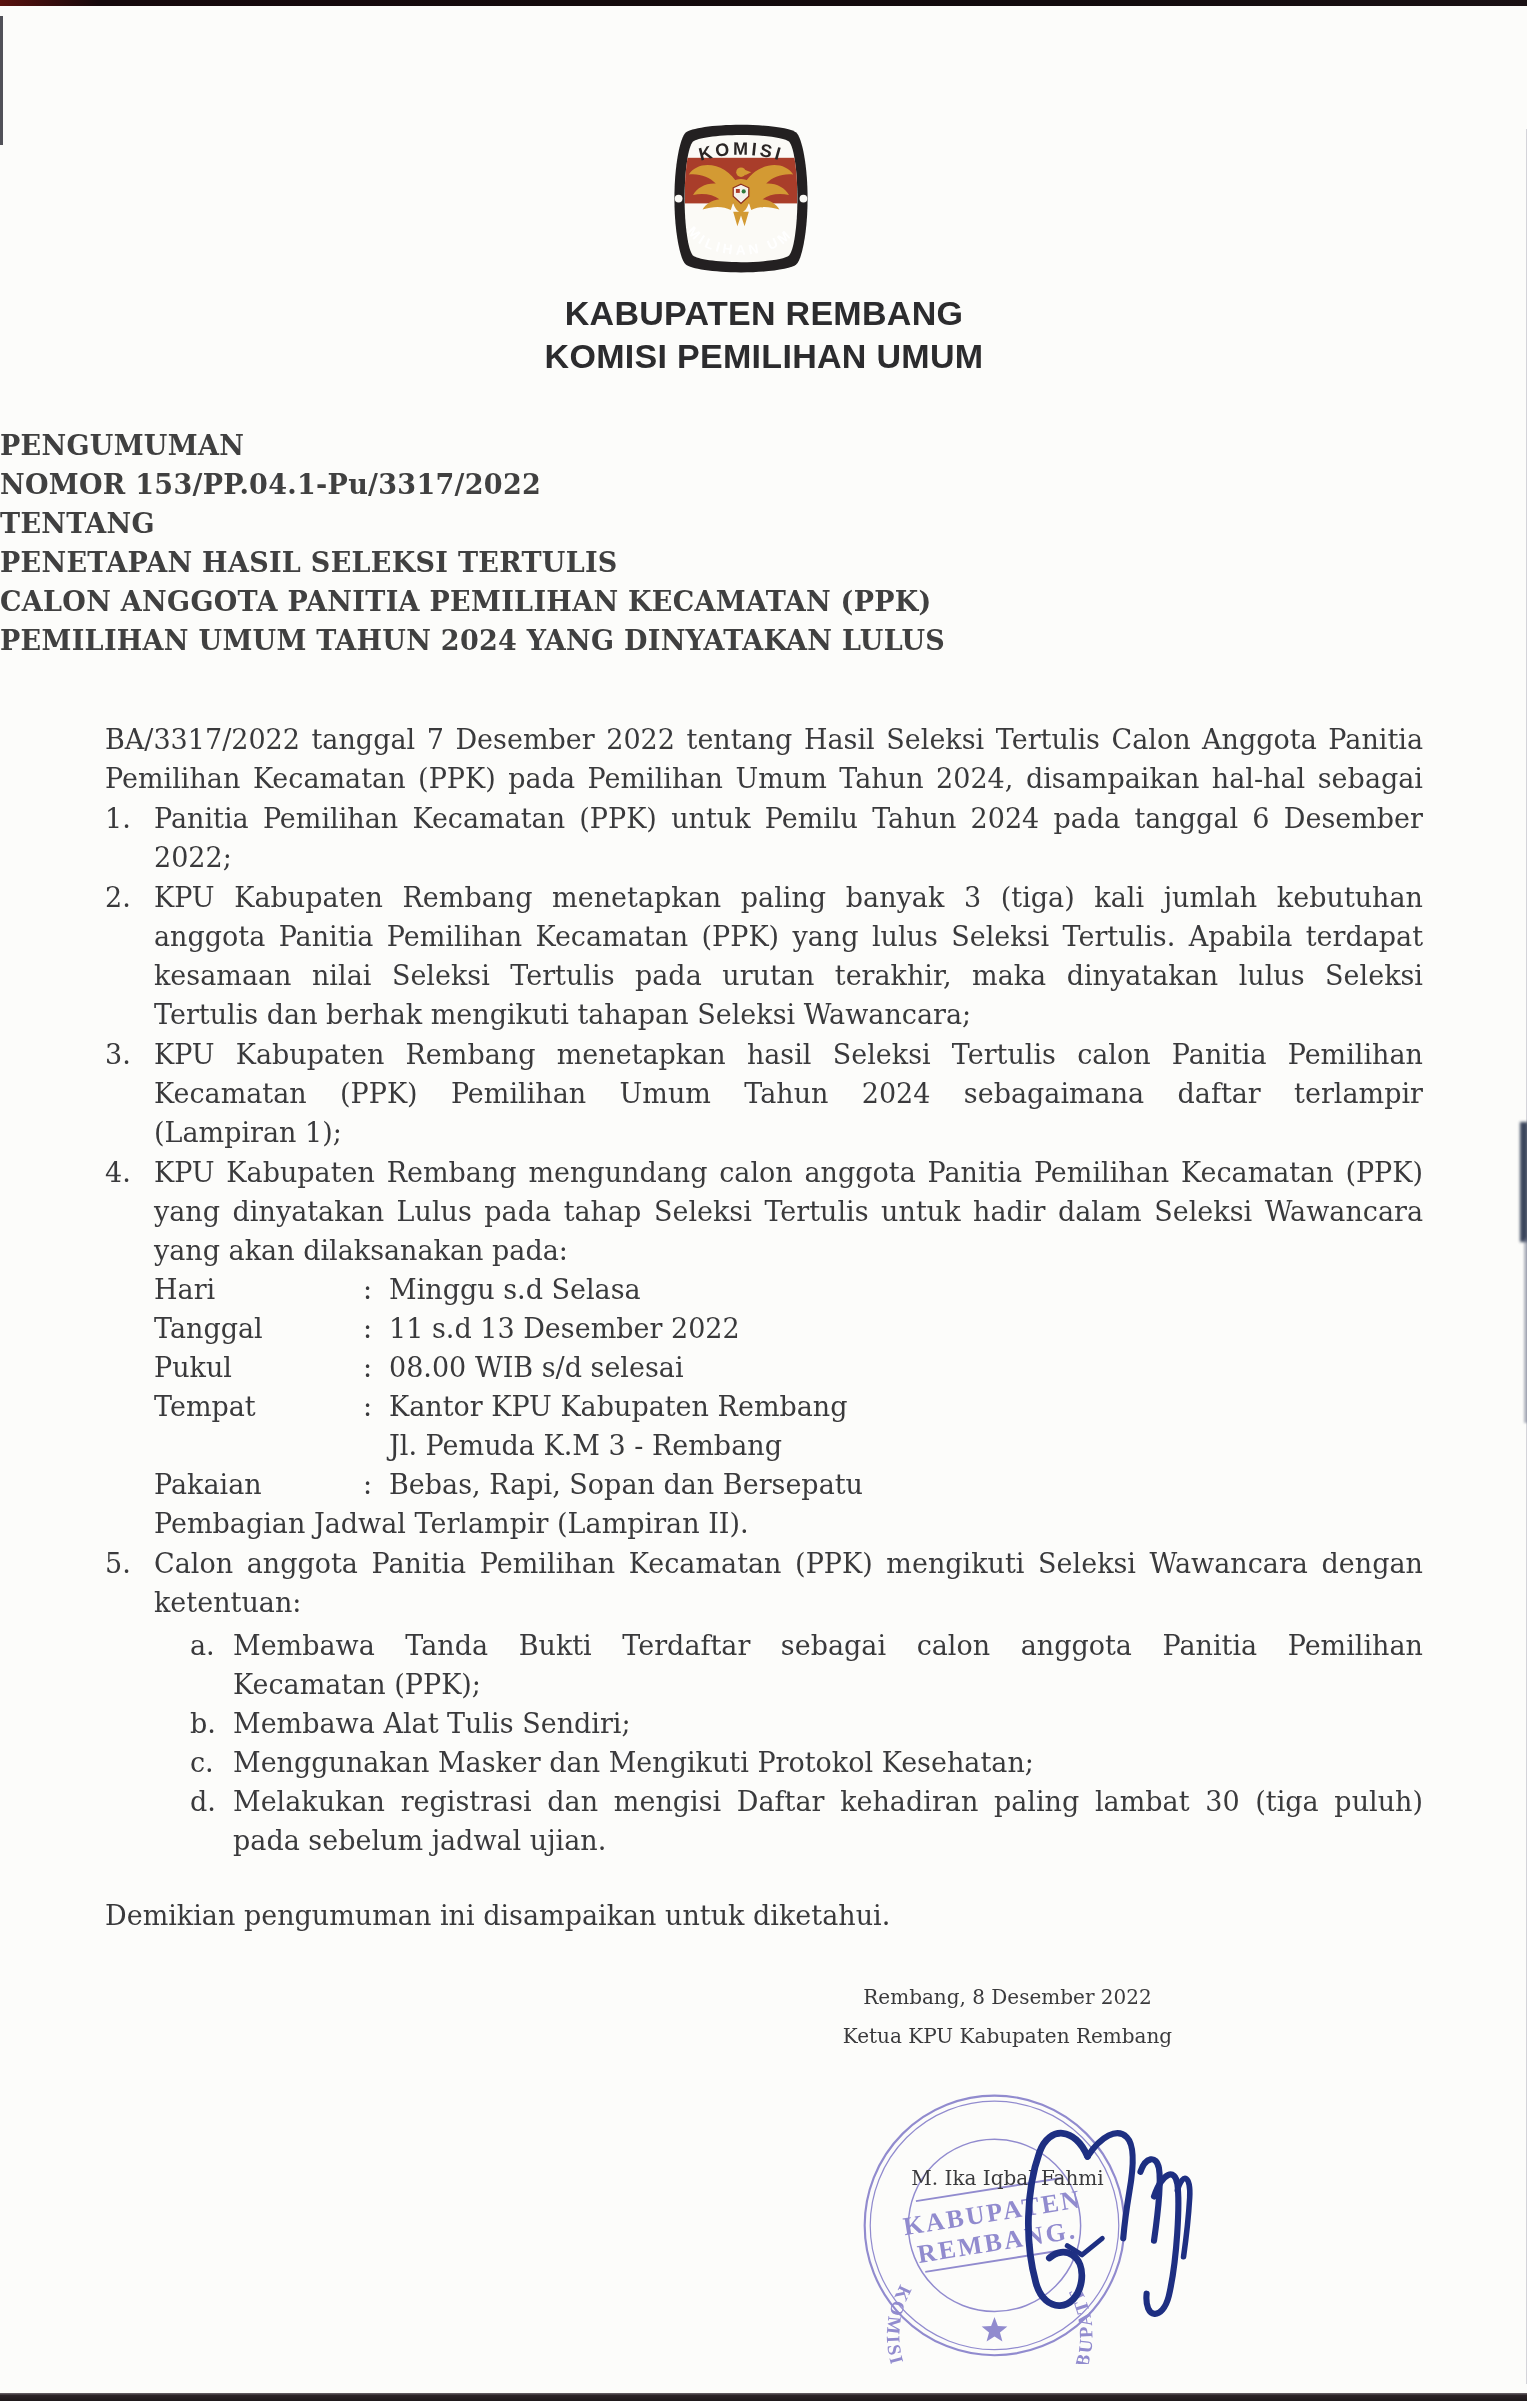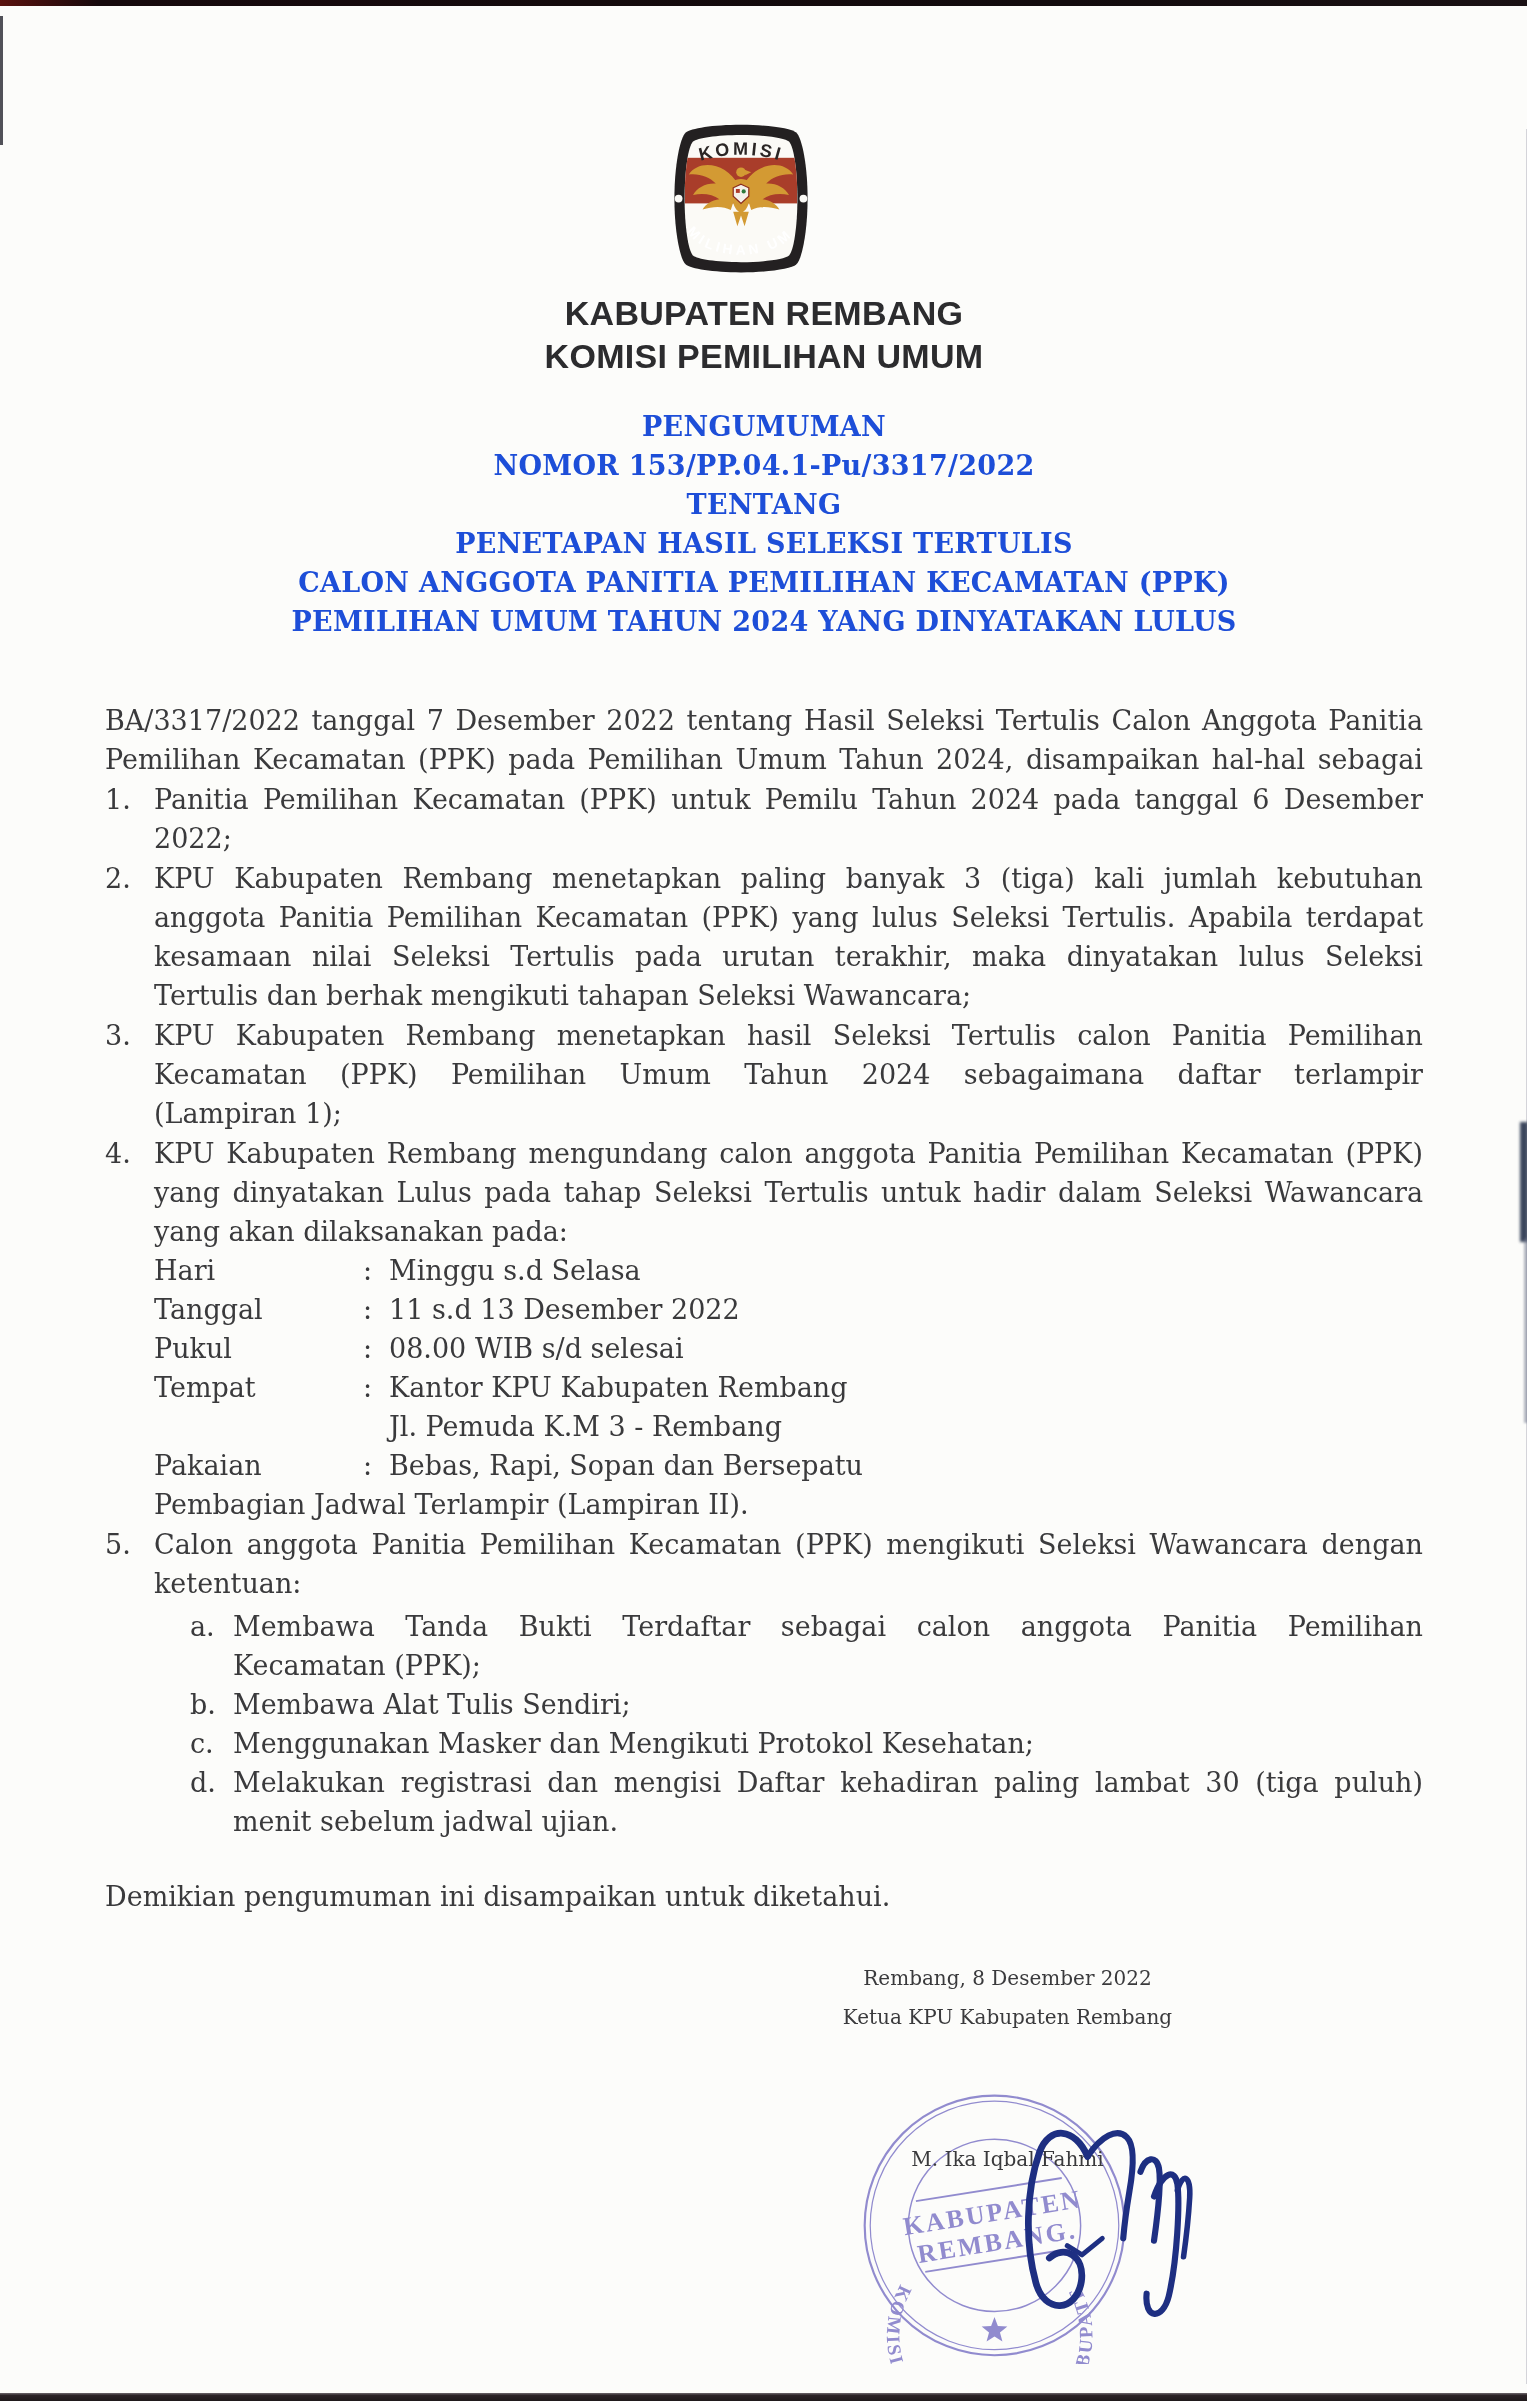--- a/index.html
+++ b/index.html
@@ -15,21 +15,21 @@
   .edge-right-dark{position:absolute;top:1122px;right:0;width:8px;height:120px;background:#27334b;opacity:.9;filter:blur(1.8px);}
   .edge-right-dark2{position:absolute;top:1238px;right:0;width:4.3px;height:185px;background:#6a7288;opacity:.5;filter:blur(1.2px);}
   .edge-bottom{position:absolute;bottom:0;left:0;width:100%;height:8px;
     background:linear-gradient(to top,#1f191b,#2b2326 70%,#6e676c);}
   
   .letterhead{padding-top:123px;text-align:center;}
   .kpu-logo{display:block;margin:0 auto;transform:translateX(-23px);}
   .org{font-family:"Liberation Sans",sans-serif;font-weight:700;color:#2c2c2e;
     font-size:34px;line-height:43px;letter-spacing:0.3px;margin-top:18.5px;}
   
-  .title-block{margin-top:29px;text-align:center;font-weight:700;color:#1d4ed8;
+  .title-block{margin-top:48px;font-weight:700;color:#404040;
     font-size:27px;line-height:39px;letter-spacing:0.3px;}
   
   .content{margin:60px 105px 0 105px;font-size:27px;line-height:39px;}
   .jline{text-align:justify;text-align-last:justify;}
   .lline{text-align:left;}
   .item{display:flex;margin-top:1.2px;}
   .item .num{flex:none;width:49px;}
   .item .itxt{flex:1;}
   .sub-item{display:flex;margin-left:36px;}
   .sub-item .snum{flex:none;width:43px;}
@@ -213,21 +213,21 @@
         <div class="sub-item">
           <span class="snum">c.</span>
           <div class="stxt">
             <div class="lline">Menggunakan Masker dan Mengikuti Protokol Kesehatan;</div>
           </div>
         </div>
         <div class="sub-item">
           <span class="snum">d.</span>
           <div class="stxt">
             <div class="jline">Melakukan registrasi dan mengisi Daftar kehadiran paling lambat 30 (tiga puluh)</div>
-            <div class="lline">menit sebelum jadwal ujian.</div>
+            <div class="lline">pada sebelum jadwal ujian.</div>
           </div>
         </div>
       </div>
     </div>
 
     <div class="closing">Demikian pengumuman ini disampaikan untuk diketahui.</div>
 
     <div class="sig-block">
       <div>Rembang, 8 Desember 2022</div>
       <div>Ketua KPU Kabupaten Rembang</div>

